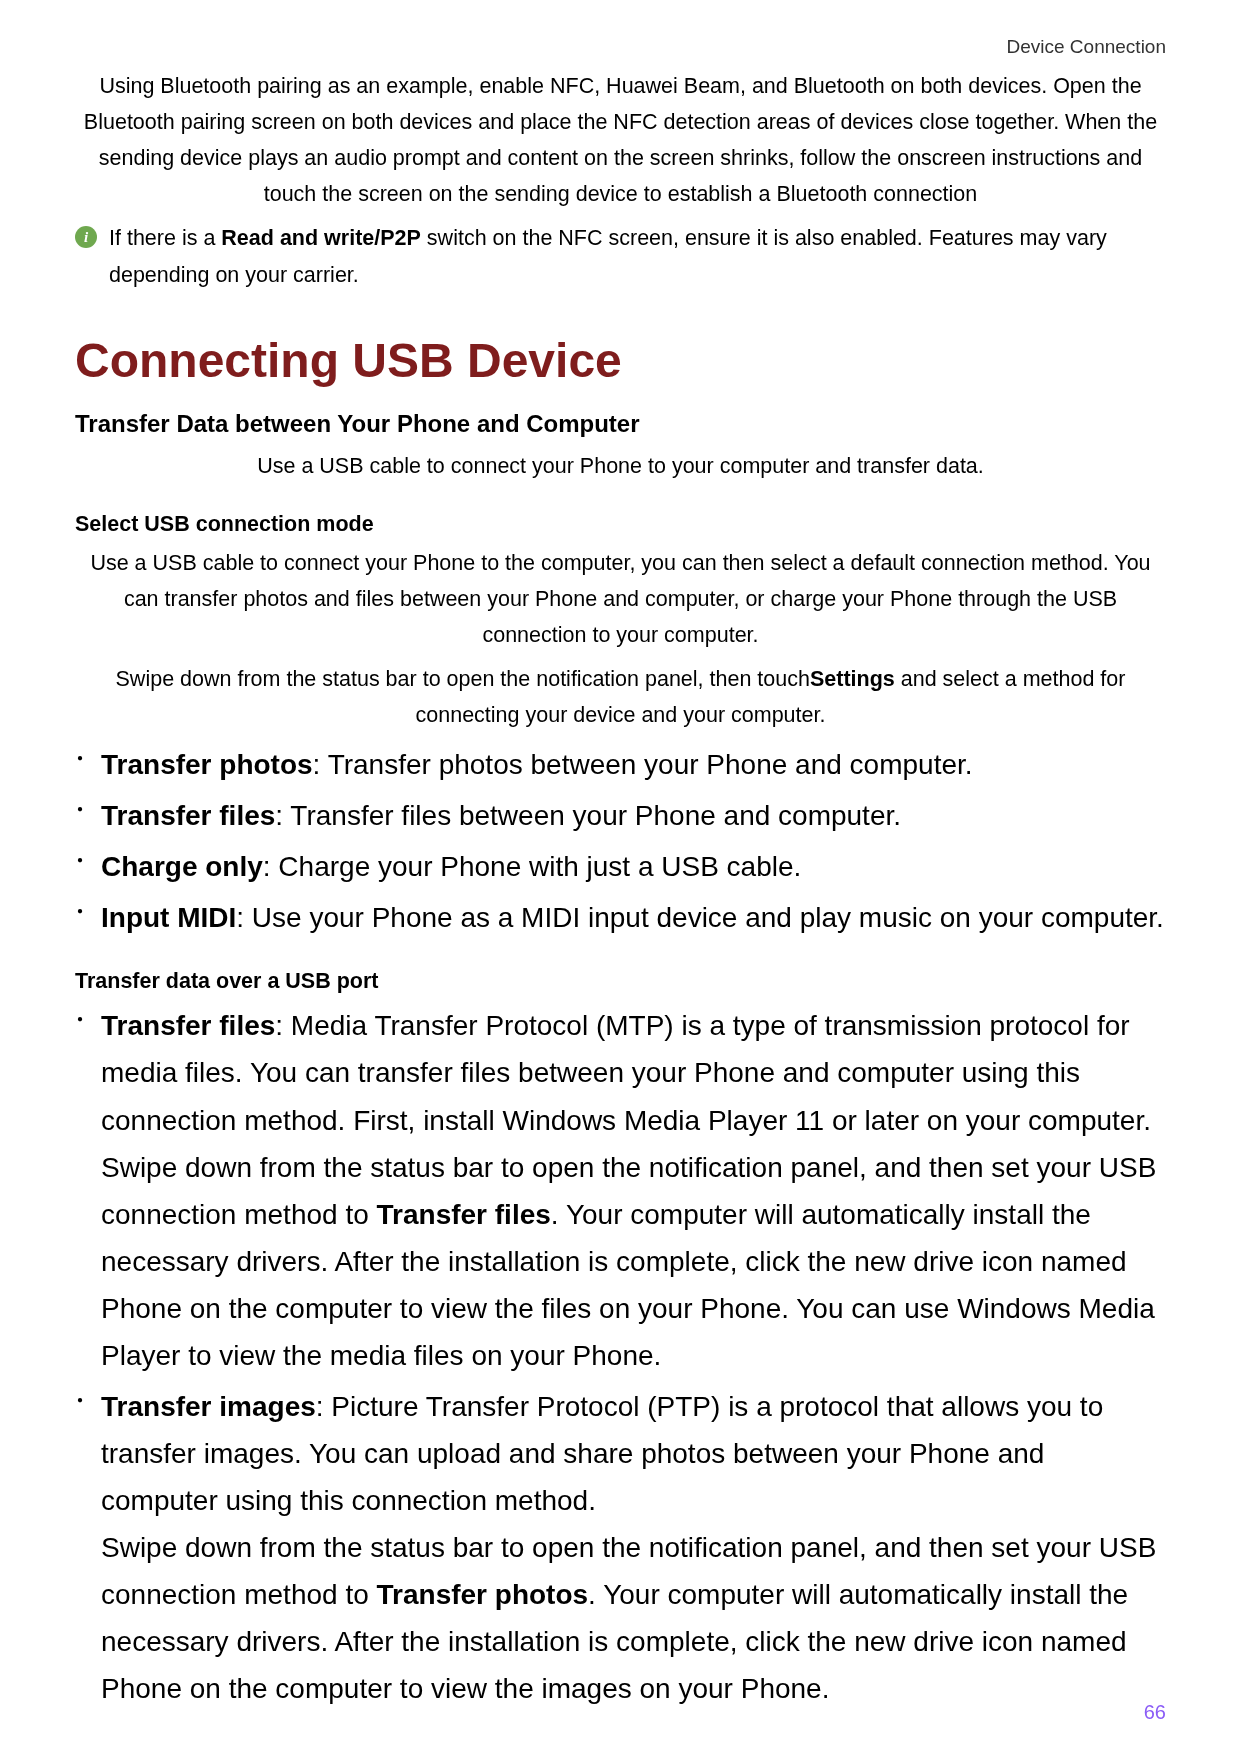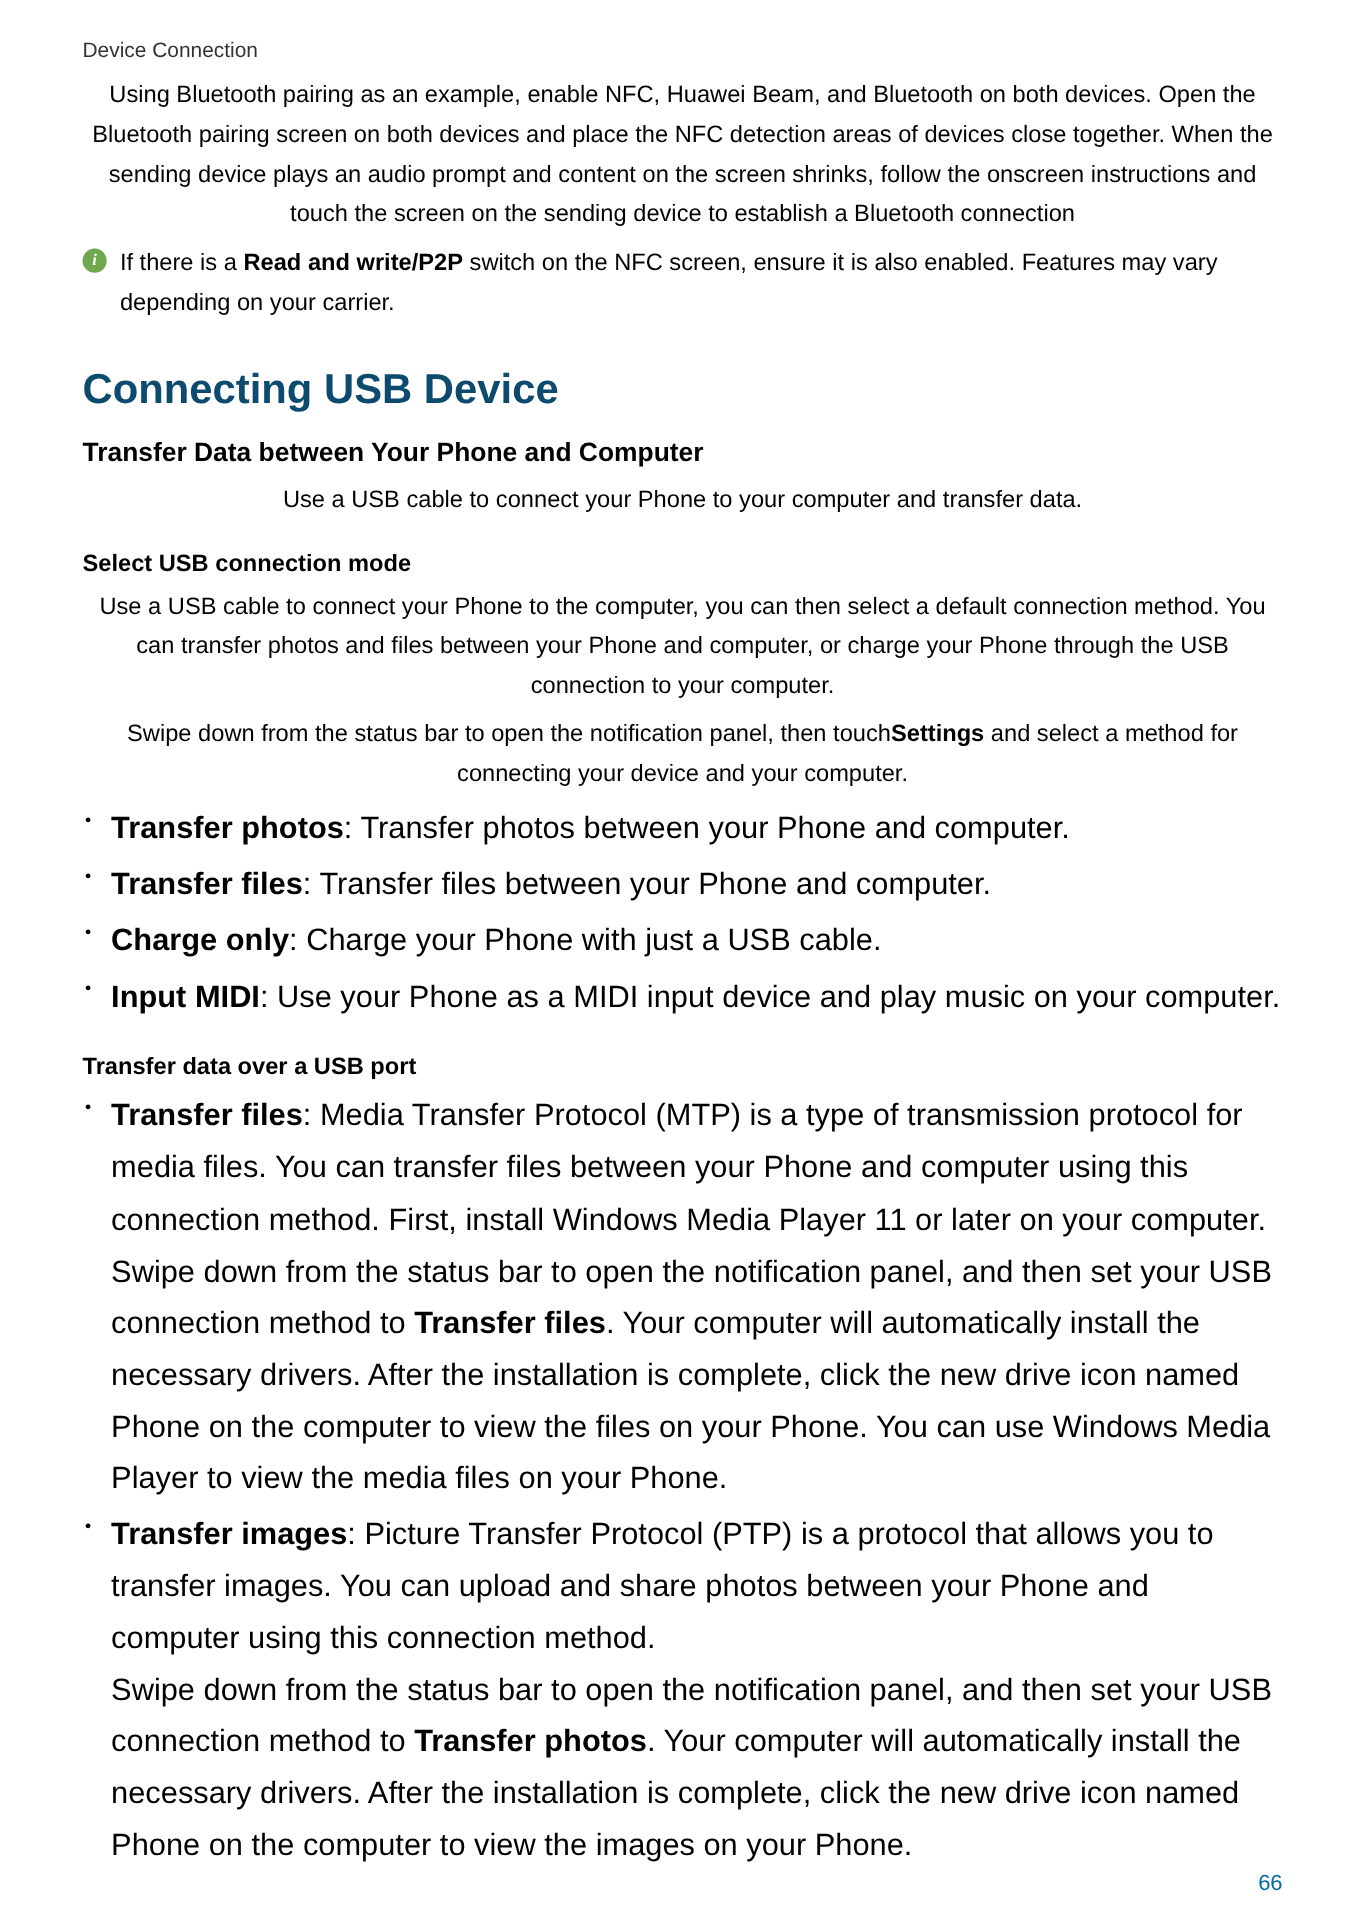--- a/index.html
+++ b/index.html
@@ -11,21 +11,21 @@
   .page {
     width: 1241px;
     min-height: 1754px;
     padding: 30px 75px 30px 75px;
     box-sizing: border-box;
     font-family: Arial, Helvetica, sans-serif;
     color: #000;
     position: relative;
   }
   .page-header {
-    text-align: left;
+    text-align: right;
     font-size: 19px;
     color: #333;
     margin-bottom: 10px;
     margin-top: 6px;
   }
   .body-text {
     font-size: 21.5px;
     line-height: 1.68;
     margin: 0 0 8px 0;
     text-align: center;
@@ -49,22 +49,22 @@
     margin-top: 6px;
     margin-right: 12px;
     font-style: italic;
     font-family: Georgia, serif;
   }
   .note-text {
     font-size: 21.5px;
     line-height: 1.68;
   }
   h1.section-title {
-    color: #0c4a6e;
-    font-size: 38px;
+    color: #7f1d1d;
+    font-size: 48px;
     font-weight: bold;
     margin: 40px 0 22px 0;
   }
   h2.sub-title {
     font-size: 24px;
     font-weight: bold;
     margin: 22px 0 10px 0;
   }
   .bold-inline { font-weight: bold; }
   .para-heading {
@@ -90,21 +90,21 @@
     left: 2px;
     top: 9px;
     font-size: 10px;
     color: #000;
   }
   .page-number {
     position: absolute;
     bottom: 30px;
     right: 75px;
     font-size: 20px;
-    color: #0369a1;
+    color: #8b5cf6;
   }
 </style>
 </head>
 <body>
 
 <div class="page">
 
   <div class="page-header">Device Connection</div>
 
   <p class="body-text">Using Bluetooth pairing as an example, enable NFC, Huawei Beam, and Bluetooth on both devices. Open the Bluetooth pairing screen on both devices and place the NFC detection areas of devices close together. When the sending device plays an audio prompt and content on the screen shrinks, follow the onscreen instructions and touch the screen on the sending device to establish a Bluetooth connection</p>

